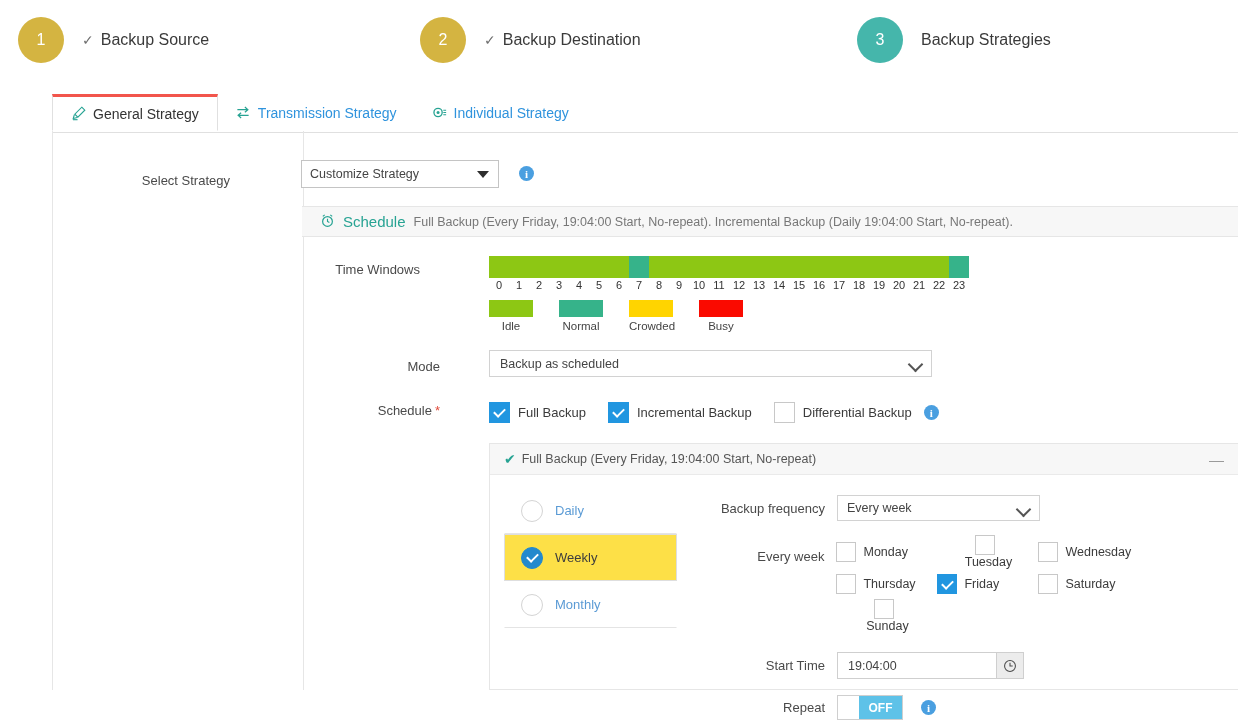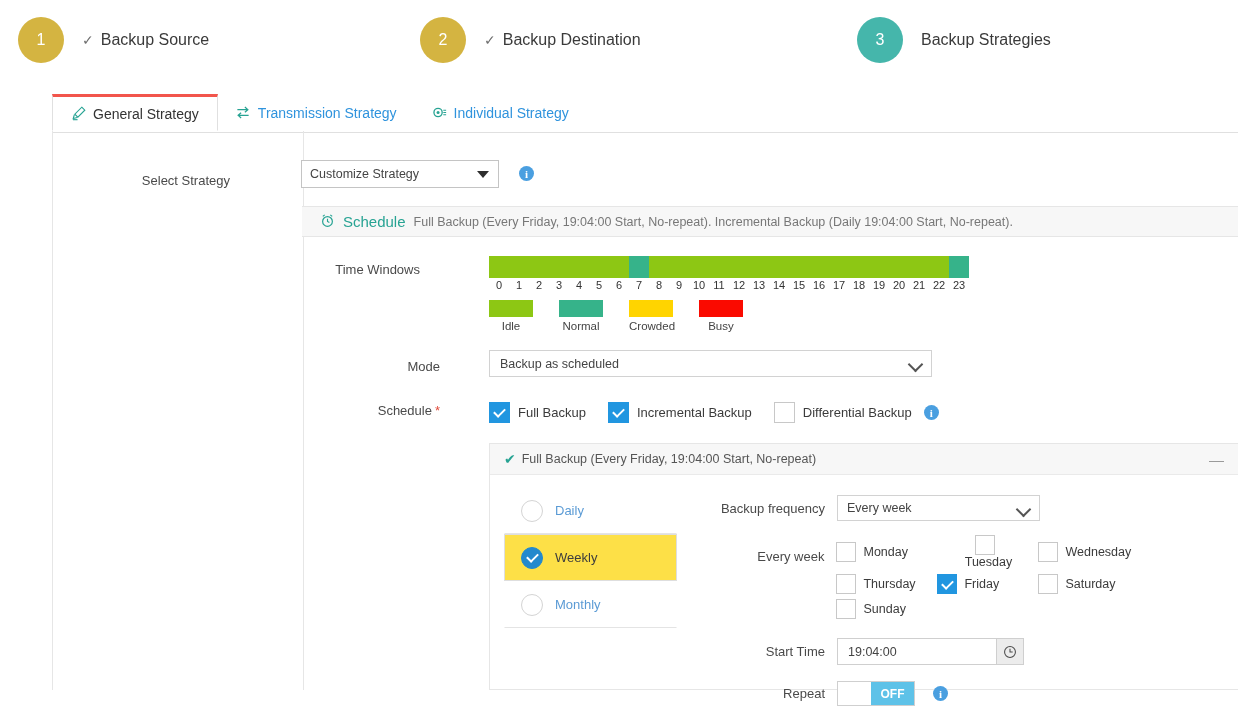--- a/index.html
+++ b/index.html
@@ -173,21 +173,21 @@
   .time-in{
     position:relative;width:160px;height:27px;border:1px solid #cfcfcf;background:#fff;
     box-sizing:border-box;display:flex;align-items:center;padding-left:10px;font-size:12.5px;color:#444;
   }
   .clock-btn{
     width:27px;height:27px;border:1px solid #cfcfcf;border-left:none;background:#ececec;
     box-sizing:border-box;display:flex;align-items:center;justify-content:center;cursor:pointer;
     font-size:13px;color:#444;
   }
   .toggle{
-    width:78px;height:25px;border:1px solid #cfcfcf;box-sizing:border-box;background:#fff;
+    width:66px;height:25px;border:1px solid #cfcfcf;box-sizing:border-box;background:#fff;
     display:flex;cursor:pointer;
   }
   .toggle .knob{flex:1;background:#fff;}
   .toggle .state{
     width:43px;background:#5ec2e8;color:#fff;font-size:12px;font-weight:bold;
     display:flex;align-items:center;justify-content:center;
   }
 </style>
 </head>
 <body>
@@ -394,21 +394,21 @@
               <span class="day-tx">Thursday</span>
             </div>
             <div class="day" style="width: 95px;">
               <span class="cb on"></span>
               <span class="day-tx">Friday</span>
             </div>
             <div class="day" style="width: 95px;">
               <span class="cb"></span>
               <span class="day-tx">Saturday</span>
             </div>
-            <div class="day" style="width: 95px;">
+            <div class="day" style="width: 95px; flex-direction: column;">
               <span class="cb"></span>
               <span class="day-tx">Sunday</span>
             </div>
           </div>
       </div>
 
       <div class="fr-row" style="margin-top:14px;">
         <div class="fr-lbl">Start Time</div>
         <div class="time-in">
           <span>19:04:00</span>

